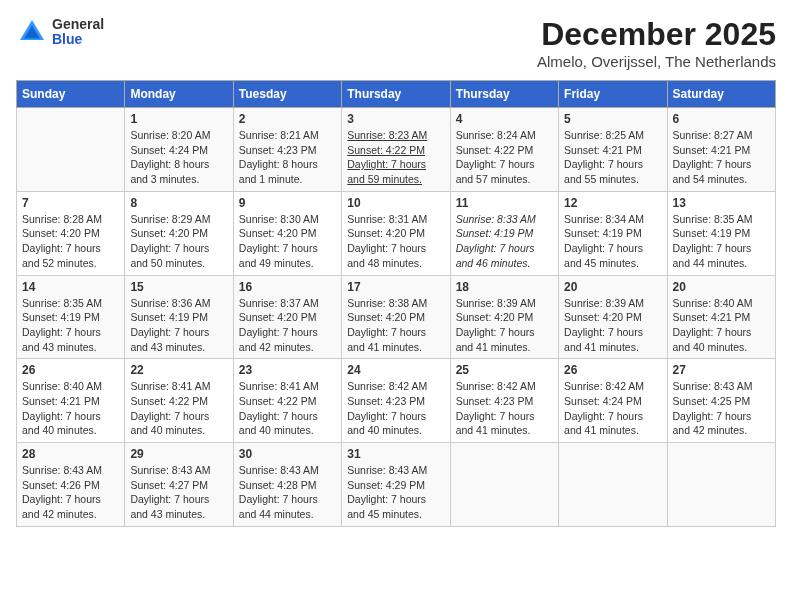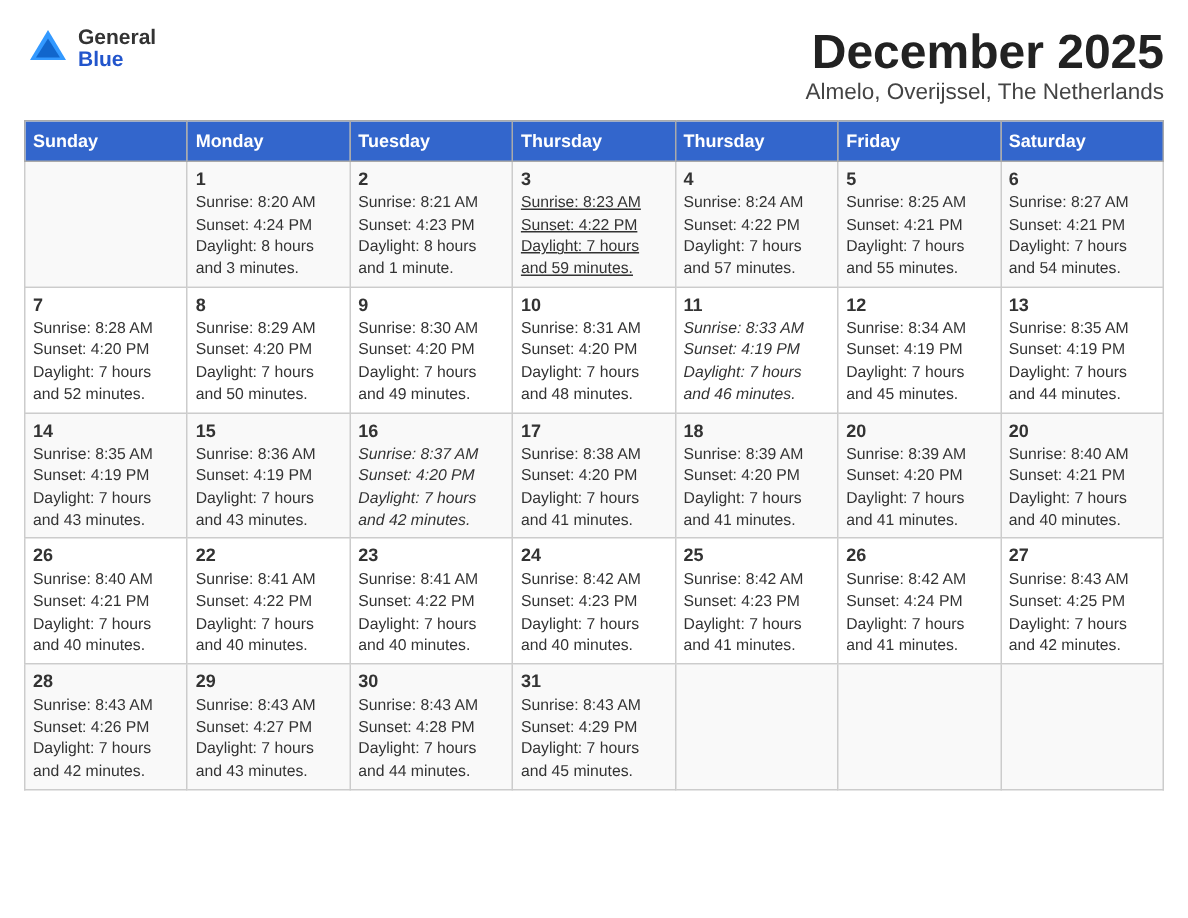--- a/index.html
+++ b/index.html
@@ -182,21 +182,21 @@
       </tr>
       <tr>
         <td><span class="day-number">14</span><span class="day-detail" style="white-space: pre-line;">Sunrise: 8:35 AM
 Sunset: 4:19 PM
 Daylight: 7 hours
 and 43 minutes.</span></td>
         <td><span class="day-number">15</span><span class="day-detail" style="white-space: pre-line;">Sunrise: 8:36 AM
 Sunset: 4:19 PM
 Daylight: 7 hours
 and 43 minutes.</span></td>
-        <td><span class="day-number">16</span><span class="day-detail" style="white-space: pre-line; font-style: italic;">Sunrise: 8:37 AM
+        <td><span class="day-number">16</span><span class="day-detail" style="white-space: pre-line;">Sunrise: 8:37 AM
 Sunset: 4:20 PM
 Daylight: 7 hours
 and 42 minutes.</span></td>
         <td><span class="day-number">17</span><span class="day-detail" style="white-space: pre-line;">Sunrise: 8:38 AM
 Sunset: 4:20 PM
 Daylight: 7 hours
 and 41 minutes.</span></td>
         <td><span class="day-number">18</span><span class="day-detail" style="white-space: pre-line;">Sunrise: 8:39 AM
 Sunset: 4:20 PM
 Daylight: 7 hours

